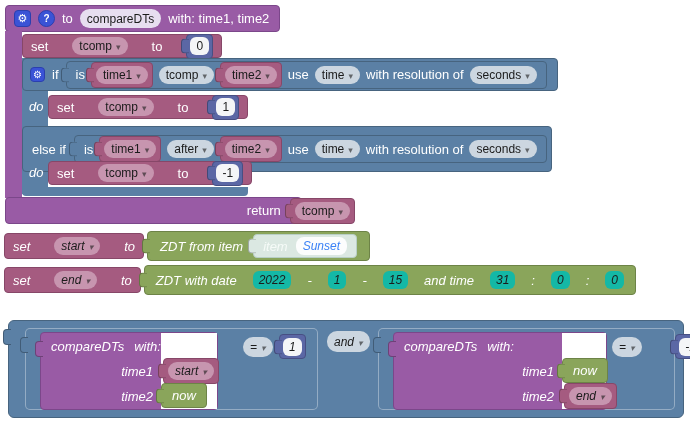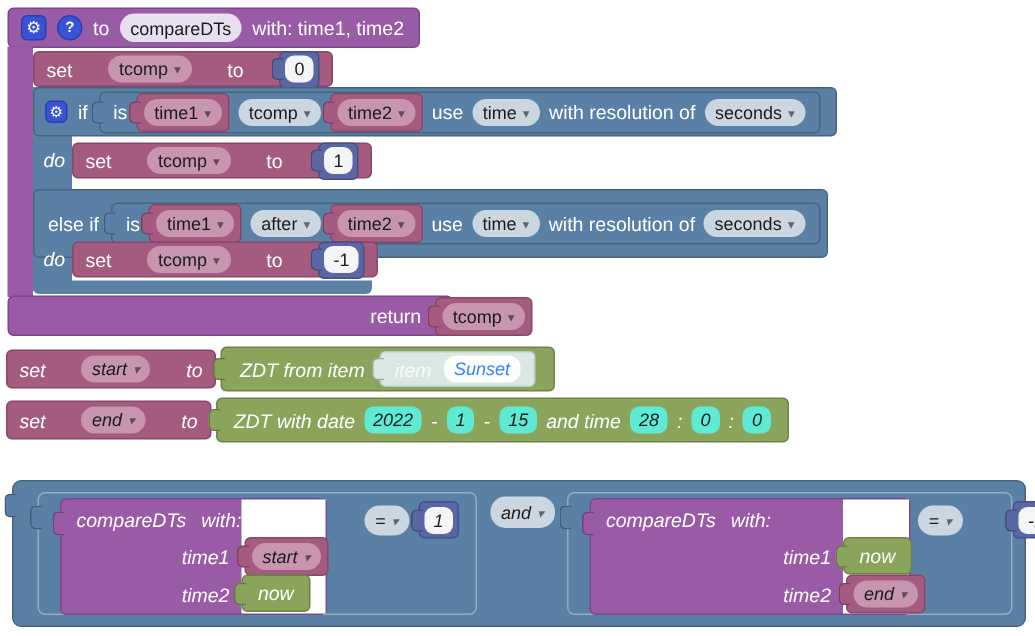--- a/index.html
+++ b/index.html
@@ -32,21 +32,21 @@
     border-right:none;border-radius:4px 0 0 4px;
   }
   .pill{
     display:inline-flex;align-items:center;gap:4px;border-radius:10px;
     padding:0 7px;height:18px;font-size:12px;color:#1b1b1b;line-height:18px;white-space:nowrap;
   }
   .pill .arr{font-size:9px;opacity:.6;transform:translateY(0.5px);}
   .pPink{background:#c795af;}
   .pBlueGray{background:#ccd6e0;}
   .pWhite{background:#f4f5f7;border-radius:6px;padding:0 6px;}
-  .pGreenLight{background:#5eead4;border-radius:6px;padding:0 6px;}
+  .pGreenLight{background:#14b8a6;border-radius:6px;padding:0 6px;}
   .pLav{background:#e7def0;border-radius:11px;height:19px;}
   .pSun{background:#fcfdfd;border-radius:8px;color:#3b82f6;}
   .iconbtn{
     display:inline-flex;align-items:center;justify-content:center;
     width:17px;height:17px;background:#3a53d6;color:#fff;border-radius:4px;
     font-size:11px;flex:0 0 auto;border:1px solid #2b3fae;box-sizing:border-box;
   }
   .iconbtn.round{border-radius:50%;font-weight:bold;font-size:10px;}
   .iconbtn.small{width:15px;height:15px;font-size:10px;}
   .getter{
@@ -223,29 +223,29 @@
   
   <div class="abs" style="left:4px;top:265px;display:flex;align-items:center;gap:3px;">
     <span class="blk mauve rel" style="position:relative;height:26px;">
       <span>set</span>
       <span class="pill pPink">
         <span>end</span>
         <span class="arr">▾</span>
       </span>
       <span>to</span>
     </span>
-    <span class="blk green rel plug" style="position:relative;height:30px;gap:6px;padding:0 11px;">
+    <span class="blk green rel plug" style="position:relative;height:30px;gap:16px;padding:0 11px;">
       <span>ZDT with date</span>
       <span class="pill pGreenLight">2022</span>
       <span>-</span>
       <span class="pill pGreenLight">1</span>
       <span>-</span>
       <span class="pill pGreenLight">15</span>
       <span>and time</span>
-      <span class="pill pGreenLight">28</span>
+      <span class="pill pGreenLight">31</span>
       <span>:</span>
       <span class="pill pGreenLight">0</span>
       <span>:</span>
       <span class="pill pGreenLight">0</span>
     </span>
   </div>
 
   
   <div class="abs blue blk noborder plugT" style="left:8px;top:320px;width:676px;height:98px;border-radius:6px;padding:0;border:1px solid #47647f;"></div>
 

